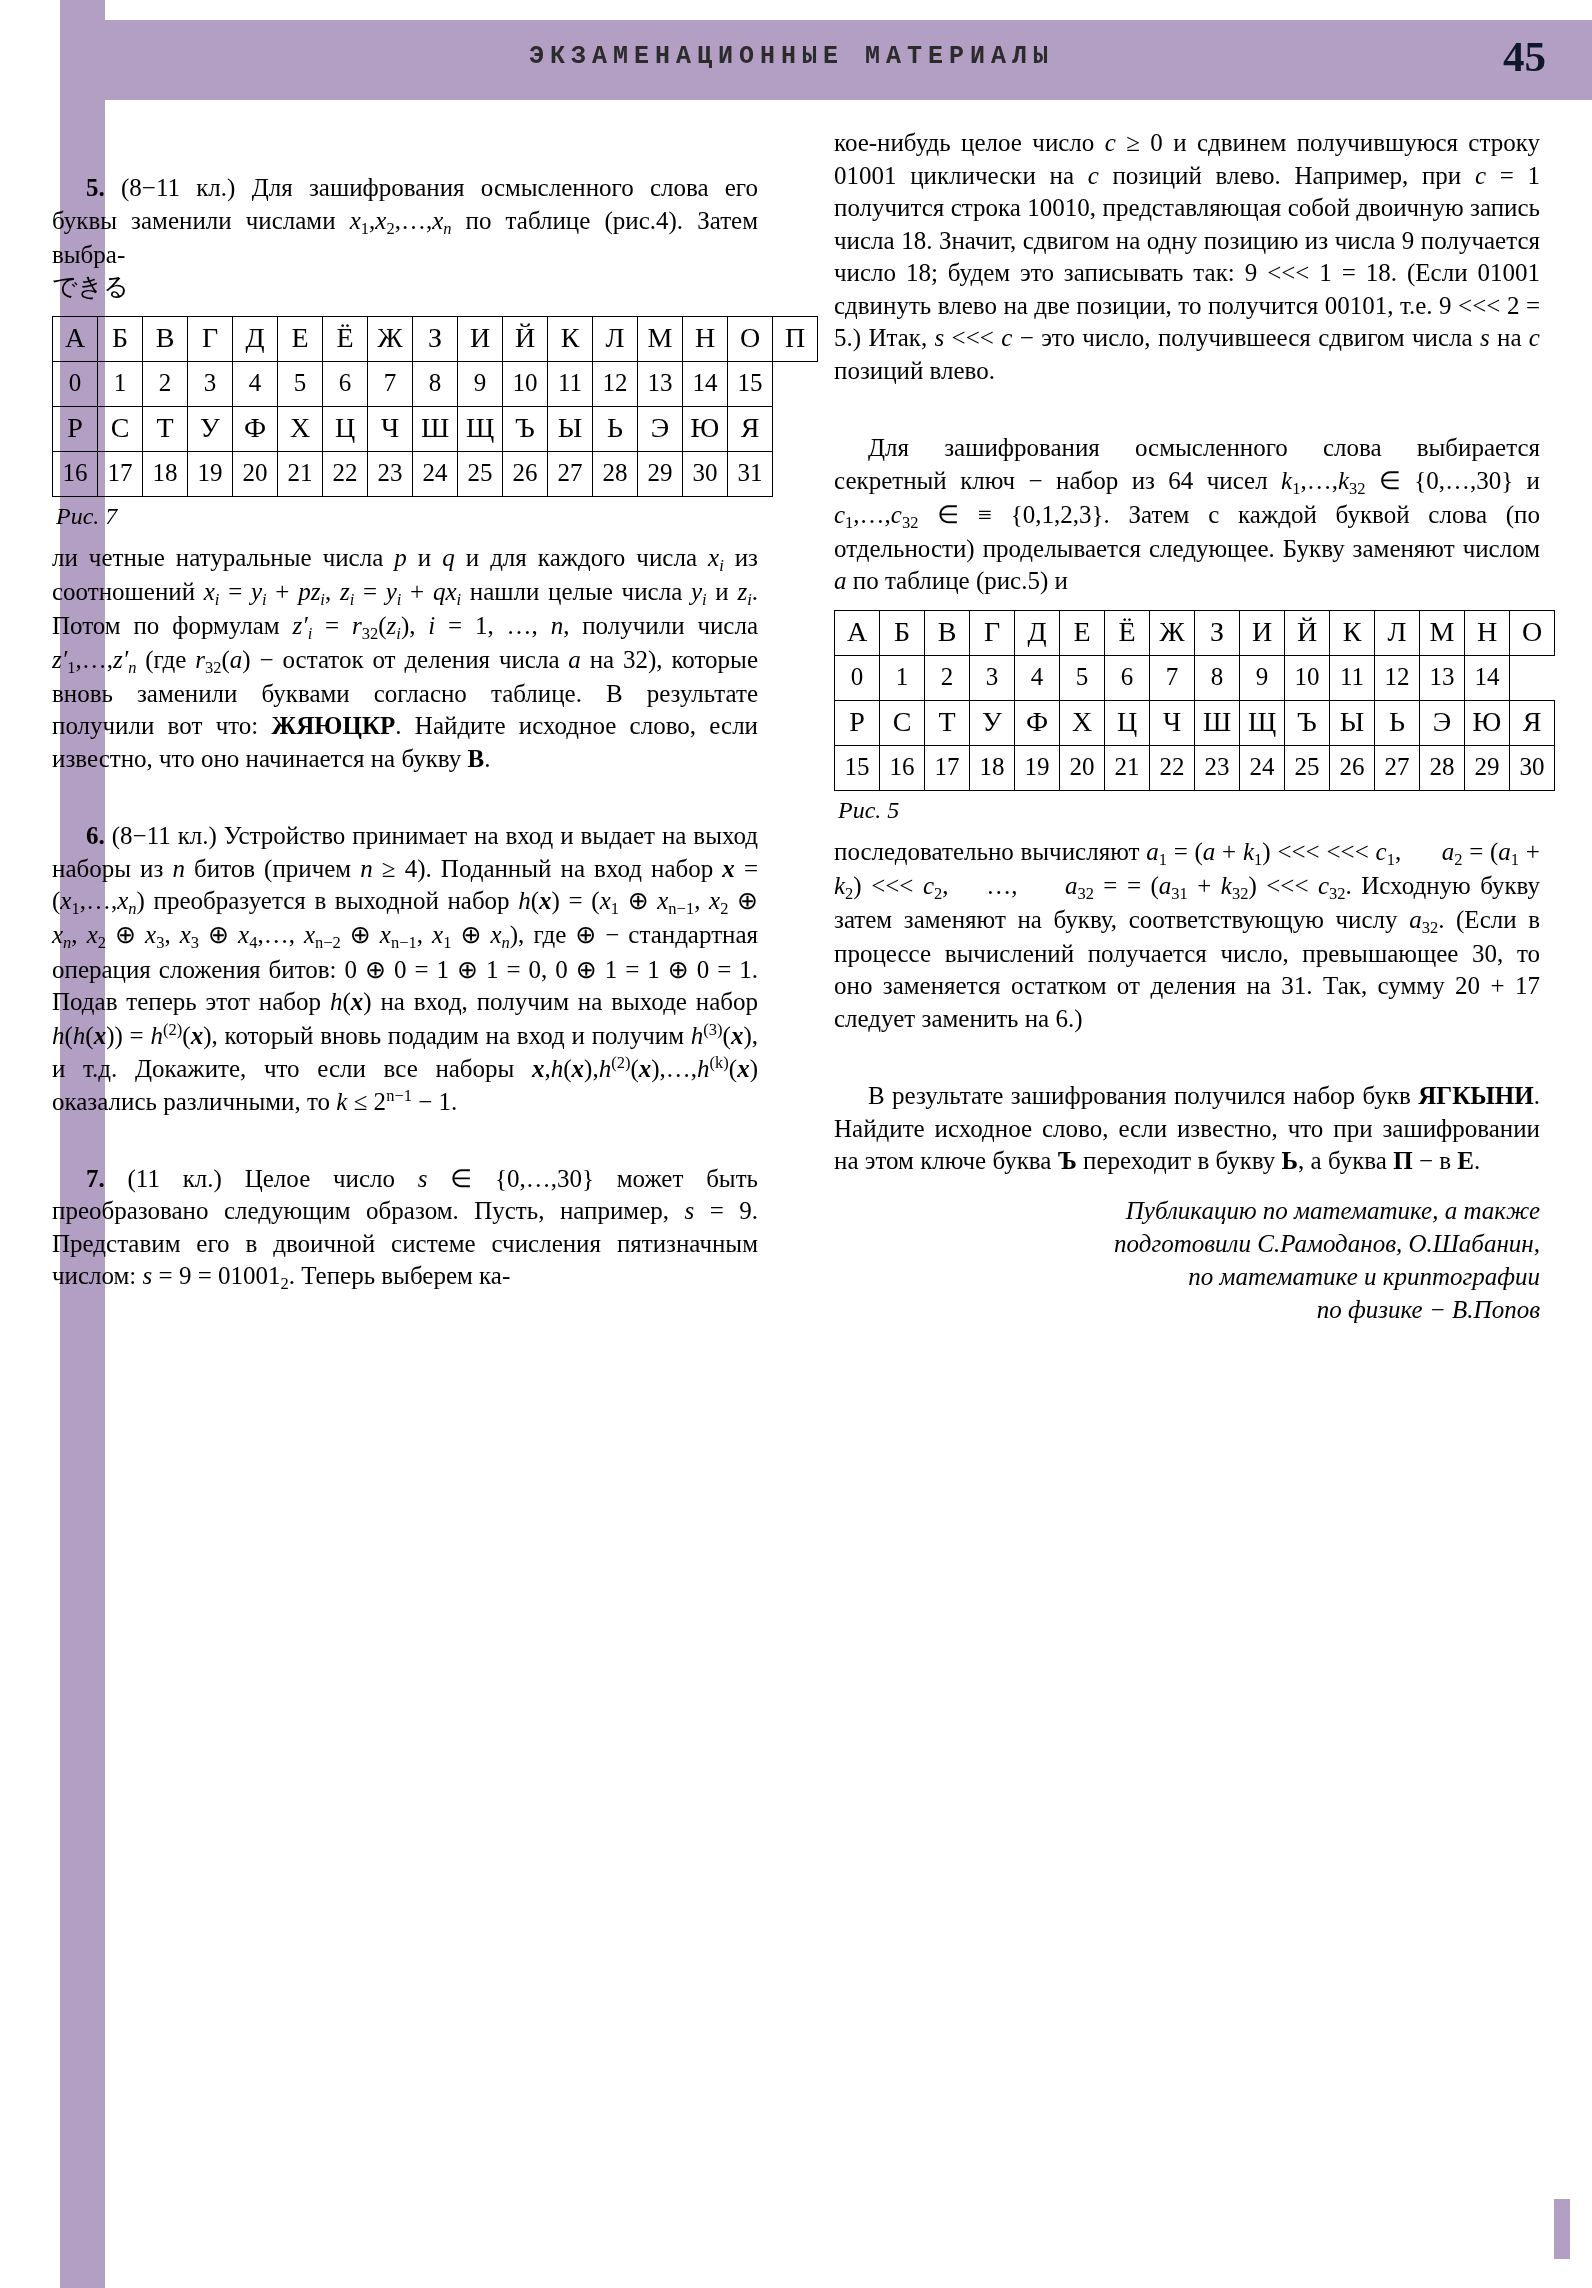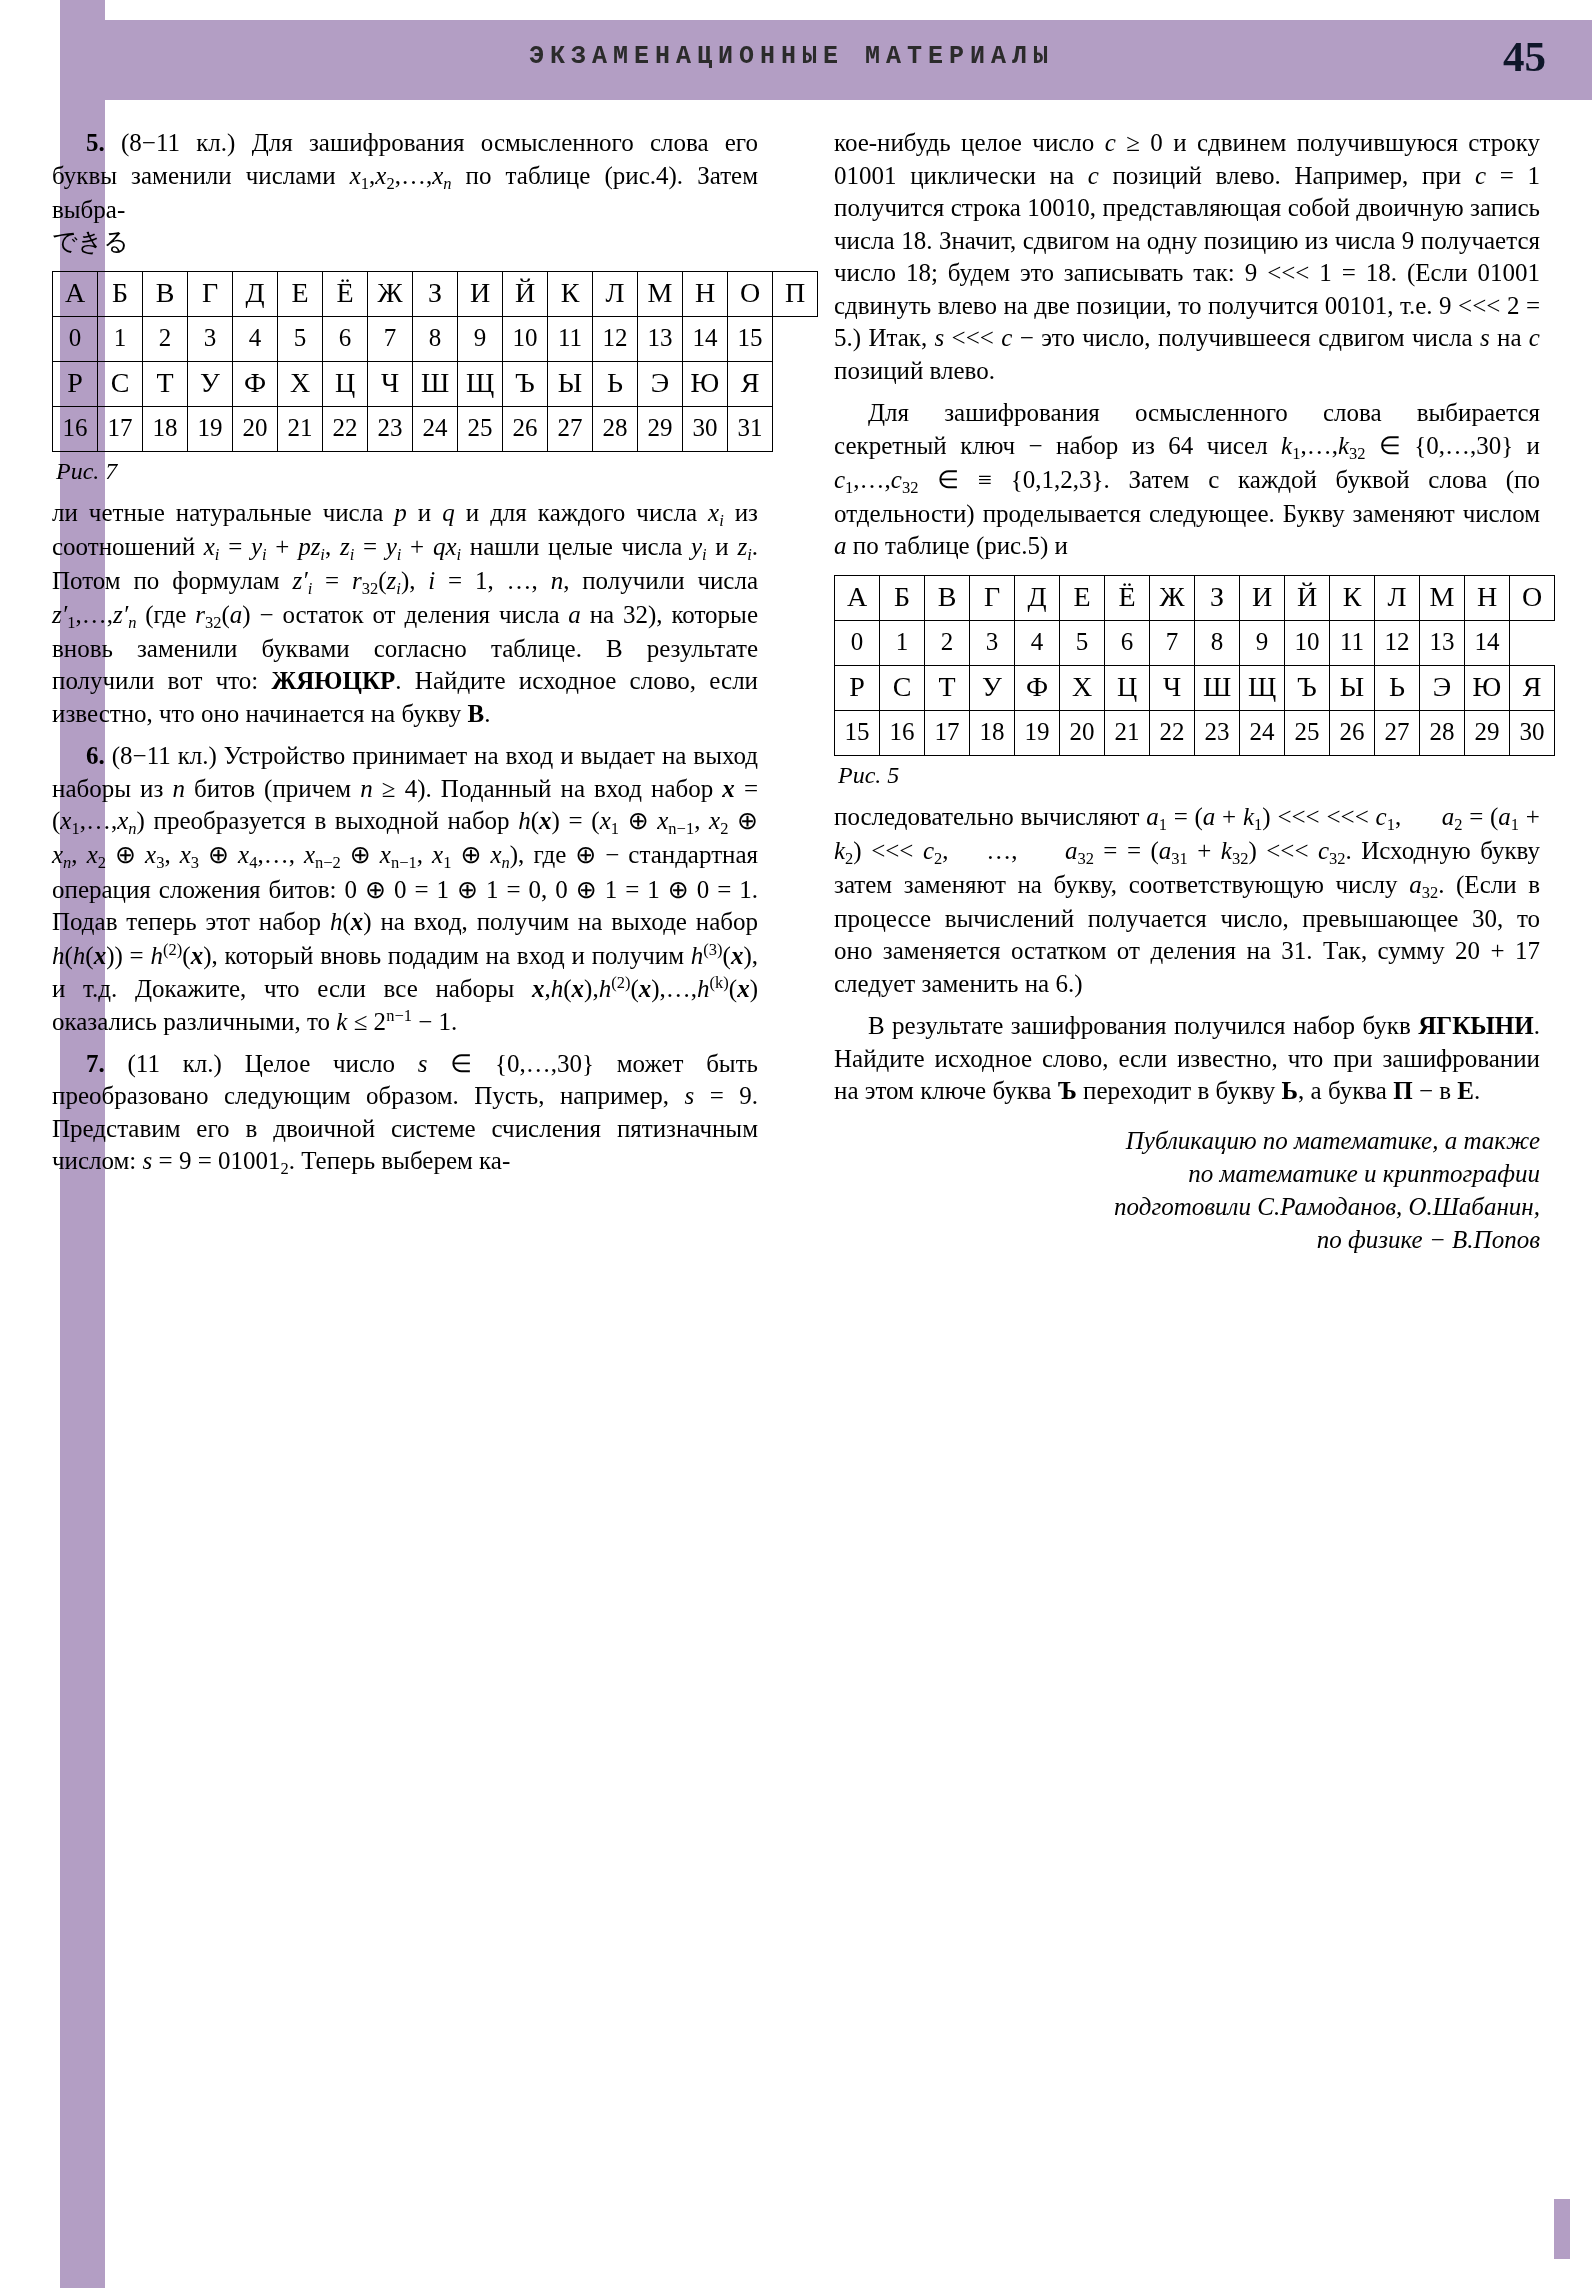--- a/index.html
+++ b/index.html
@@ -95,21 +95,21 @@
     text-justify: inter-word;
     hyphens: manual;
   }
   #col-left  { left: 52px; }
   #col-right { left: 834px; }
 
   p.par {
     margin: 0 0 0 0;
     text-indent: 0;
   }
-  p.par.indent { text-indent: 34px; }
+  p.par.indent { text-indent: 34px; margin-top: 45px; }
   p.gap { margin-top: 10px; }
 
   .b { font-weight: bold; }
   .mi { font-style: italic; font-family: "Liberation Serif", serif; }
   .sub {
     font-size: 0.66em;
     vertical-align: -0.28em;
     font-style: italic;
   }
   .subn {
@@ -431,20 +431,20 @@
 
     <p class="par indent gap">
       В результате зашифрования получился набор букв
       <span class="b">ЯГКЫНИ</span>.
       Найдите исходное слово, если известно, что при зашифровании на этом ключе буква
       <span class="b">Ъ</span> переходит в букву <span class="b">Ь</span>, а буква <span class="b">П</span> − в <span class="b">Е</span>.
     </p>
 
     <div class="signature">
       <div class="line1">Публикацию по математике, а также</div>
+      <div>подготовили С.Рамоданов, О.Шабанин,</div>
       <div>по математике и криптографии</div>
-      <div>подготовили С.Рамоданов, О.Шабанин,</div>
       <div>по физике − В.Попов</div>
     </div>
 
   </div>
 </div>
 
 
 </body></html>

